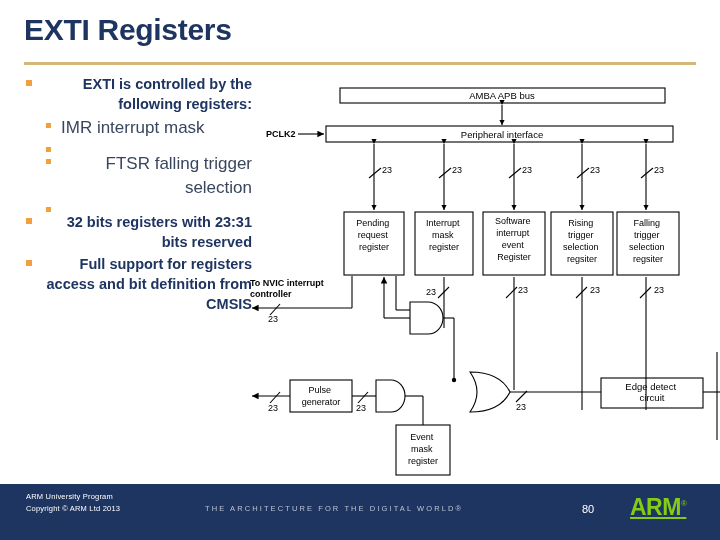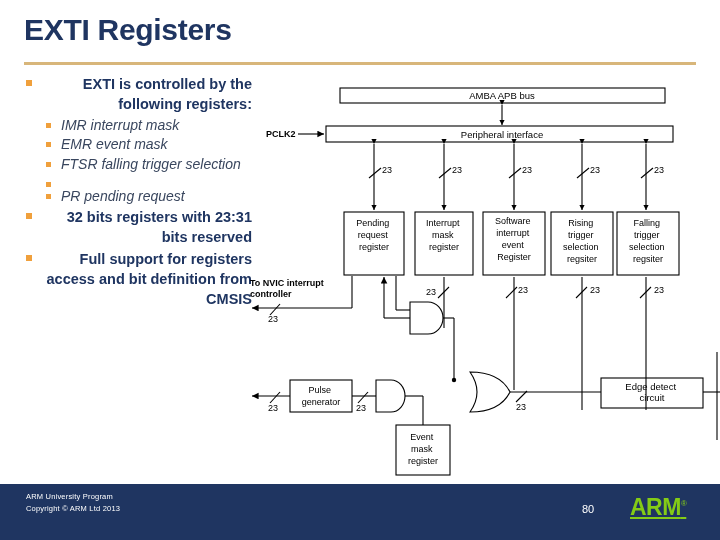--- a/index.html
+++ b/index.html
@@ -31,21 +31,21 @@
   }
   .b1 .tx{
     font-size:14.5px;font-weight:bold;color:#1f3561;line-height:1.40;
   }
   .b2{display:flex;margin-bottom:0px;padding-left:26px;}
   .b2 .mk{
     width:5px;height:5px;background:#f0a03c;flex:0 0 5px;
     margin:7px 10px 0 0;
   }
   .b2 .tx{
-    font-size:14px;font-weight:normal;color:#39465e;line-height:1.42;font-style:italic;
+    font-size:17px;font-weight:normal;color:#39465e;line-height:1.42;
   }
 
   
   .diagram{position:absolute;left:248px;top:80px;width:472px;height:400px;text-align:center;}
   .diagram svg{display:block;}
 
   
   .footer{
     position:absolute;left:0;bottom:0;width:720px;height:56px;
     background:#1f3561;
@@ -85,32 +85,27 @@
       <span class="mk"></span>
       <span class="tx">EXTI is controlled by the following registers:</span>
     </div>
 
     <div class="b2">
       <span class="mk"></span>
       <span class="tx">IMR interrupt mask</span>
     </div>
     <div class="b2">
       <span class="mk"></span>
-      <span class="tx">EMR event mask</span>
     </div>
     <div class="b2">
       <span class="mk"></span>
       <span class="tx">FTSR falling trigger selection</span>
     </div>
     <div class="b2">
       <span class="mk"></span>
-    </div>
-    <div class="b2">
-      <span class="mk"></span>
-      <span class="tx">PR pending request</span>
     </div>
 
     <div class="b1">
       <span class="mk"></span>
       <span class="tx">32 bits registers with 23:31 bits reserved</span>
     </div>
 
     <div class="b1">
       <span class="mk"></span>
       <span class="tx">Full support for registers access and bit definition from CMSIS</span>
@@ -304,17 +299,18 @@
       </g>
     </svg>
   </div>
 
   <div class="footer-rule"></div>
   <div class="footer">
     <div class="foot-left">
       <div>ARM University Program</div>
       <div>Copyright © ARM Ltd 2013</div>
     </div>
+    <div class="foot-tag">THE ARCHITECTURE FOR THE DIGITAL WORLD®</div>
     <div class="foot-page">80</div>
     <div class="foot-logo"><span>ARM</span><sup>®</sup></div>
   </div>
 
 </div>
 
 </body></html>

